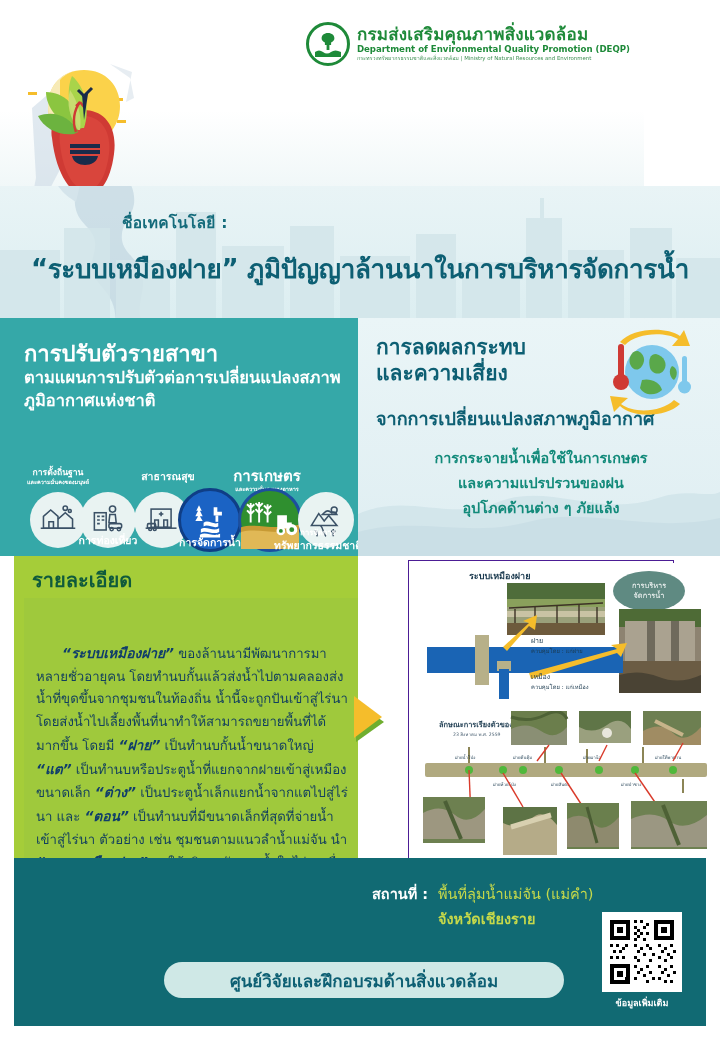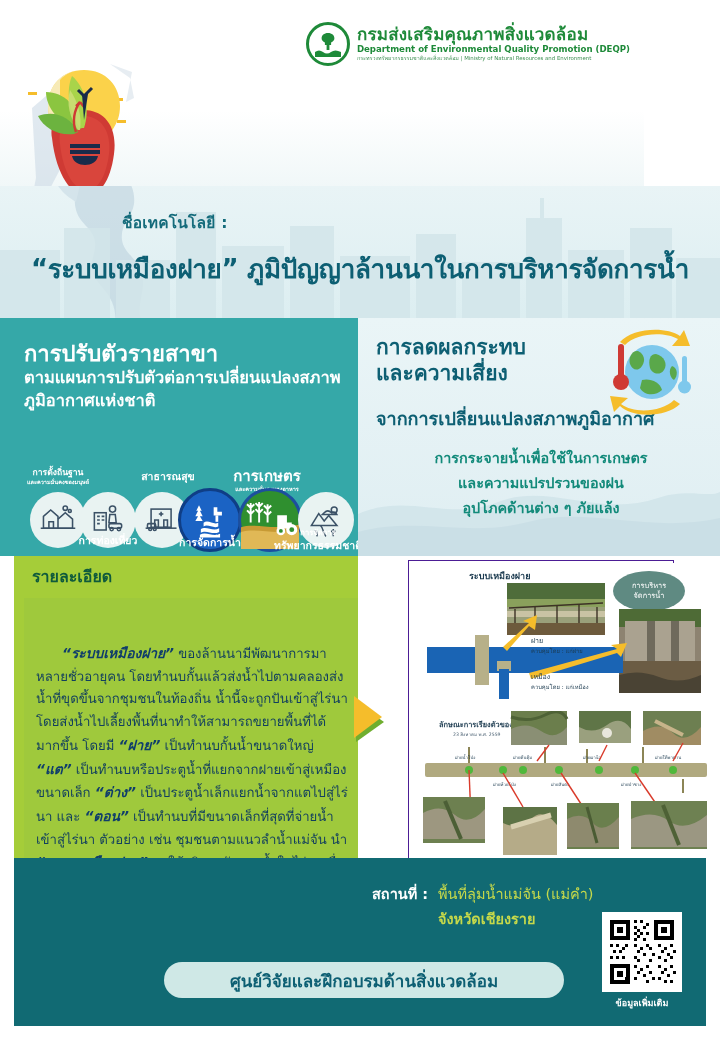--- a/index.html
+++ b/index.html
@@ -149,21 +149,21 @@
   .detail-panel {
     position: absolute; left: 14px; top: 556px; width: 344px; height: 384px;
     background: #a5cd39;
   }
   .detail-inner {
     position: absolute; left: 10px; top: 42px; right: 0; bottom: 0;
     background: #9fc93c;
   }
   .detail-h {
     position: absolute; left: 18px; top: 8px;
-    font-size: 16px; font-weight: bold; color: #0f5a3c;
+    font-size: 20px; font-weight: bold; color: #0f5a3c;
   }
   .detail-body {
     position: absolute; left: 12px; right: 8px; top: 44px;
     font-size: 13.2px; color: #123f5e; line-height: 1.72; text-align: left;
     text-indent: 26px;
   }
   .detail-body b { font-style: italic; font-weight: bold; color: #0f3d6b; font-size: 13.8px; }
 
   .arrow-tri {
     position: absolute; left: 352px; top: 692px; width: 34px; height: 52px;

